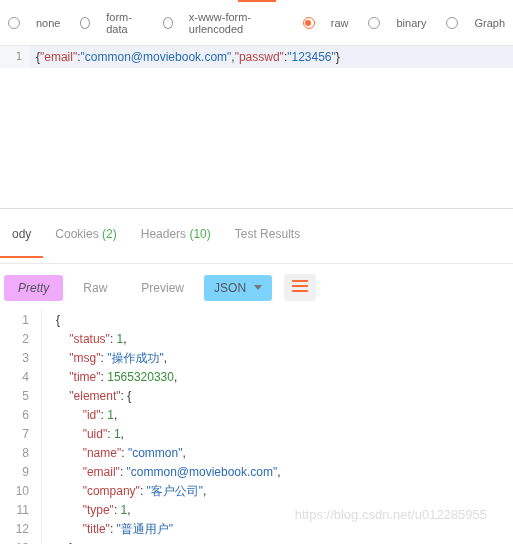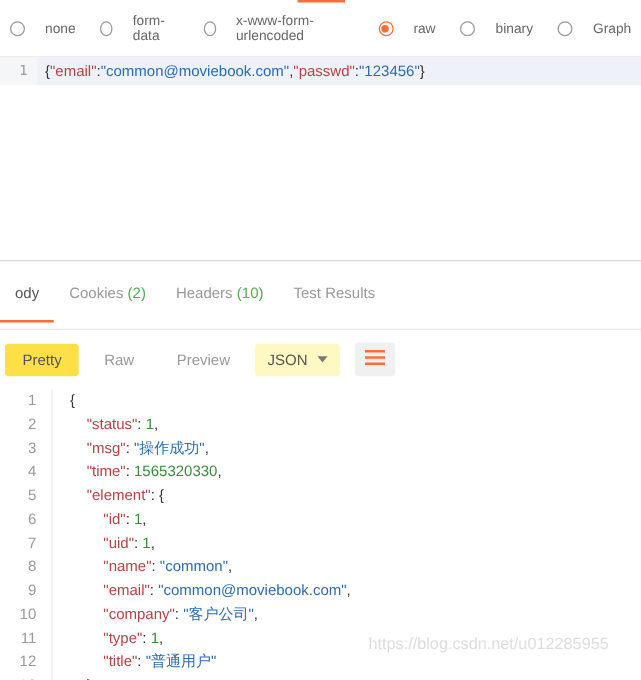--- a/index.html
+++ b/index.html
@@ -21,22 +21,22 @@
 .code-area .str { color: #2b6bb5; }
 .empty-body { height: 140px; background: #fff; }
 .divider { height: 1px; background: #ddd; }
 .response-tabs { display: flex; align-items: center; padding: 12px 0 16px 0; gap: 0; border-bottom: 1px solid #e8e8e8; position: relative; }
 .resp-tab { padding: 6px 12px; color: #999; font-size: 12px; cursor: pointer; position: relative; }
 .resp-tab.active { color: #555; }
 .resp-tab.active::after { content: ''; position: absolute; bottom: -11px; left: 0; right: 0; height: 2px; background: #ff6c37; }
 .resp-tab .count { color: #4caf50; }
 .view-controls { display: flex; align-items: center; padding: 10px 4px; gap: 6px; }
 .vc-btn { padding: 6px 14px; color: #999; font-size: 12px; cursor: pointer; border-radius: 3px; }
-.vc-btn.active { background: #fde047; color: #555; }
-.json-dd { display: flex; align-items: center; gap: 8px; background: #fef9c3; padding: 6px 10px; border-radius: 3px; color: #555; cursor: pointer; }
+.vc-btn.active { background: #f0abfc; color: #555; font-style: italic; }
+.json-dd { display: flex; align-items: center; gap: 8px; background: #7dd3fc; padding: 6px 10px; border-radius: 3px; color: #555; cursor: pointer; }
 .wrap-btn { background: #f0f0f0; padding: 6px 8px; border-radius: 3px; margin-left: 6px; cursor: pointer; }
 .wrap-icon { display: inline-block; width: 16px; height: 12px; position: relative; }
 .wrap-icon::before, .wrap-icon::after { content: ''; position: absolute; background: #ff6c37; height: 2px; }
 .wrap-icon::before { width: 16px; top: 0; left: 0; box-shadow: 0 5px 0 #ff6c37, 0 10px 0 #ff6c37; }
 .chevron { display: inline-block; width: 0; height: 0; border-left: 4px solid transparent; border-right: 4px solid transparent; border-top: 5px solid #777; }
 .json-view { font-family: Consolas, monospace; font-size: 12px; position: relative; }
 .json-line { display: flex; line-height: 19px; }
 .json-gutter { width: 42px; text-align: right; padding-right: 12px; color: #999; border-right: 1px solid #eee; }
 .json-code { padding-left: 14px; position: relative; }
 .json-code .k { color: #b74242; }

